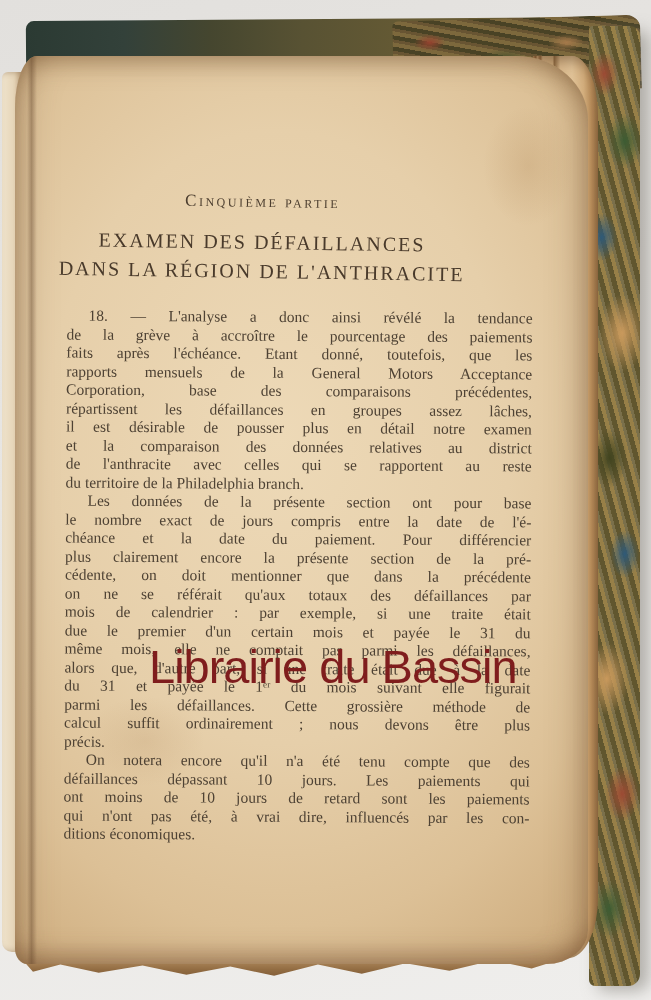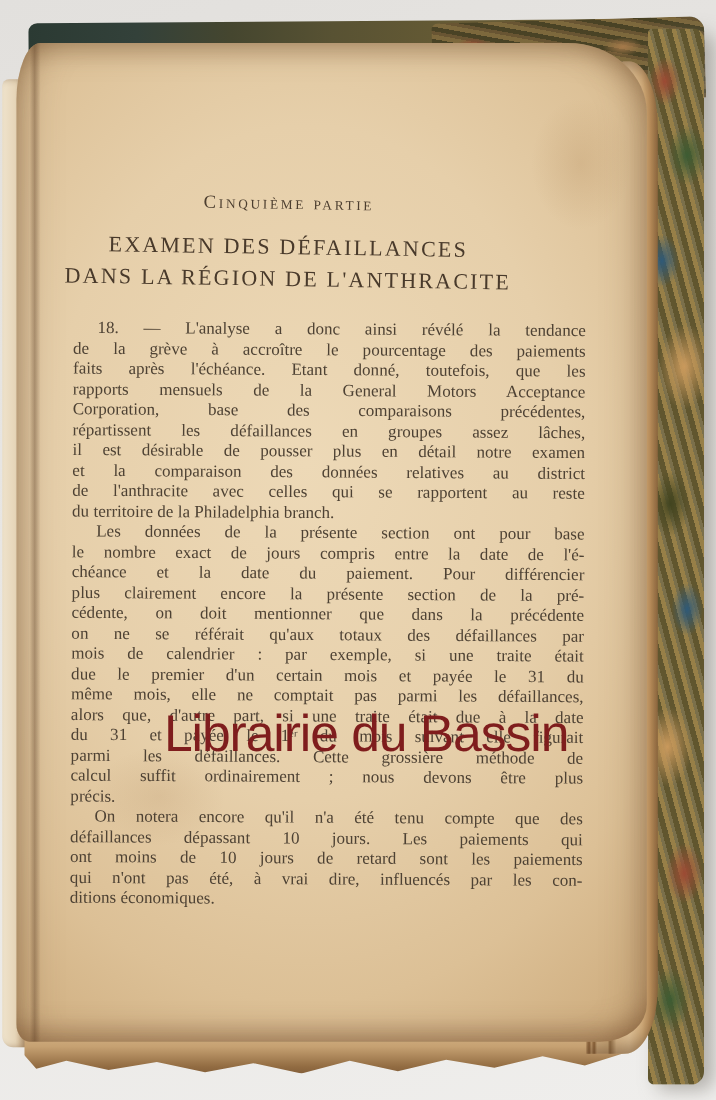--- a/index.html
+++ b/index.html
@@ -68,21 +68,21 @@
   }
   
   .bottom-deckle{
     position:absolute;left:22px;top:928px;width:548px;height:52px;
     background:linear-gradient(180deg,#dcbe92 0%,#c6a172 45%,#926c42 80%,#7c5835 100%);
     clip-path:polygon(0 0,100% 0,100% 55%,93% 78%,86% 62%,78% 82%,70% 68%,62% 88%,54% 70%,46% 92%,38% 74%,30% 90%,22% 72%,14% 86%,7% 70%,2% 84%,0 60%);
     border-radius:0 0 18px 6px;
   }
   
   .page{
-    position:absolute;left:15px;top:39px;width:573px;height:908px;
+    position:absolute;left:15px;top:56px;width:573px;height:908px;
     background:radial-gradient(90% 75% at 46% 42%,#edd9b7 0%,#e6cfaa 45%,#dcc096 72%,#cfae80 92%,#c39e70 100%);
     border-radius:22px 72px 42px 12px / 52px 64px 34px 16px;
     box-shadow:
       inset 0 20px 26px -16px rgba(115,80,45,.55),
       inset -24px 0 34px -20px rgba(115,80,45,.50),
       inset 26px 0 36px -24px rgba(110,75,45,.50),
       inset 0 -22px 26px -16px rgba(110,70,40,.55);
     overflow:hidden;
   }
   .gutter-line{

